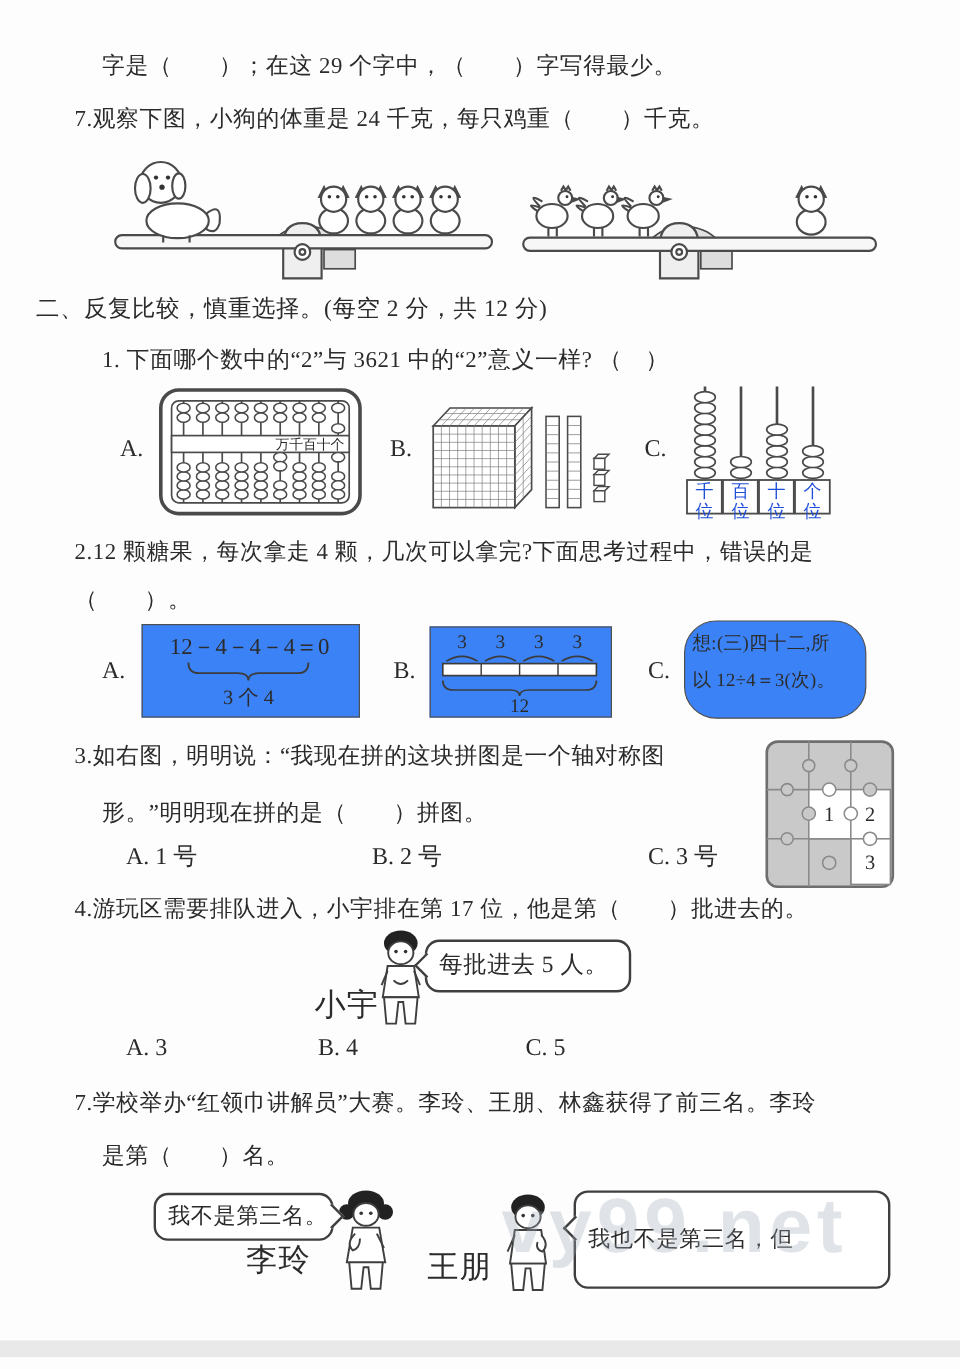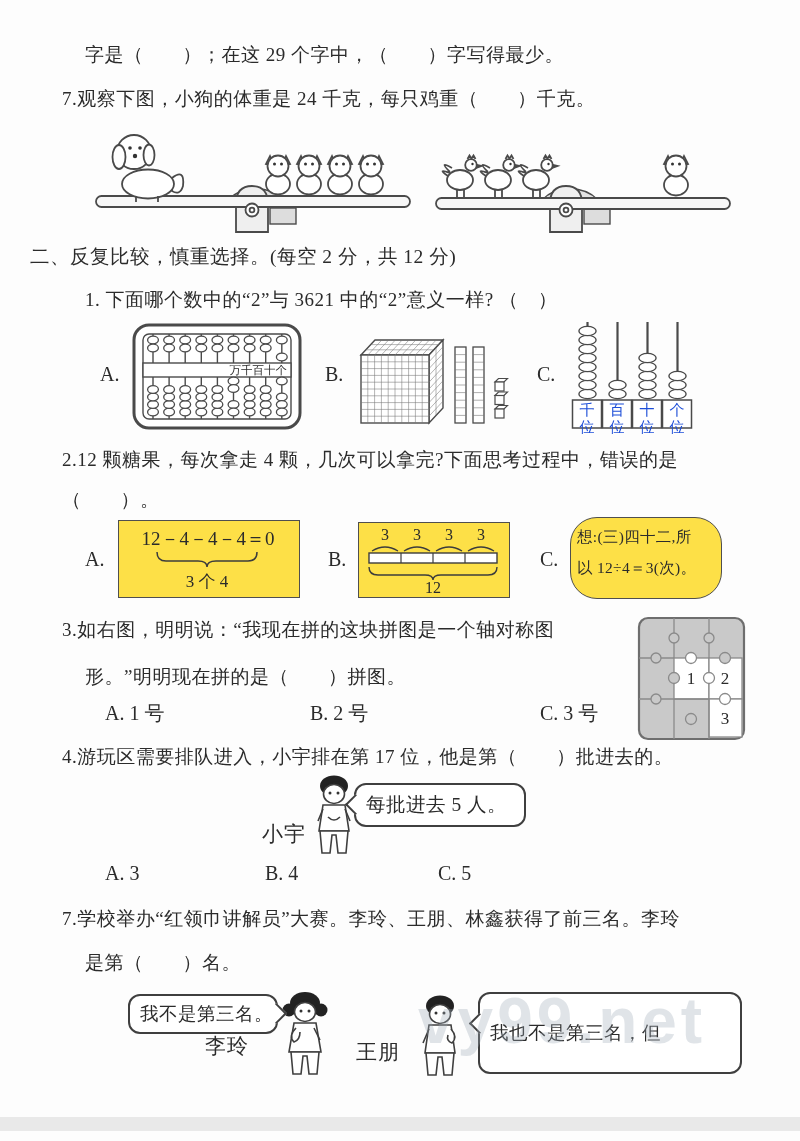--- a/index.html
+++ b/index.html
@@ -1,31 +1,31 @@
 <!DOCTYPE html>
 <html><head>
 <meta charset="utf-8">
 <style>
   html,body{margin:0;padding:0;background:#ffffff;}
   #page{position:relative;width:800px;height:1141px;margin:0 auto;background:#fdfdfd;
         font-family:"Liberation Serif","DejaVu Serif",serif;color:#2b2b2b;overflow:hidden;}
   .t{position:absolute;font-size:19px;letter-spacing:.5px;white-space:pre;}
   .sec{font-size:19.5px;}
   .optlbl{position:absolute;font-size:20px;}
-  .box{position:absolute;border:1.6px solid #4f4f4f;background:#fde047;box-sizing:border-box;}
+  .box{position:absolute;border:1.6px solid #4f4f4f;background:#3b82f6;box-sizing:border-box;}
   .svgwrap{position:absolute;}
   .bubble{position:absolute;border:2px solid #3f3f3f;border-radius:12px;background:#fff;
           box-sizing:border-box;display:flex;flex-direction:column;justify-content:center;
           padding:4px 10px;z-index:2;}
   .bubble .bline{font-size:18.5px;letter-spacing:.5px;white-space:pre;line-height:1.55;}
   .tail{position:absolute;width:13px;height:13px;background:#fff;
         border-left:2px solid #3f3f3f;border-bottom:2px solid #3f3f3f;z-index:3;}
   .tail-left{left:-8px;top:12px;transform:rotate(45deg);}
   .tail-right{right:-8px;top:10px;transform:rotate(225deg);}
-  .kidname{position:absolute;font-size:21px;letter-spacing:1px;}
+  .kidname{position:absolute;font-size:26px;letter-spacing:1px;}
   .vlabel{position:absolute;width:16px;font-size:15px;line-height:1.15;text-align:center;
           word-break:break-all;color:#1d4ed8;}
   .boxc-line{font-size:15.5px;line-height:2.0;white-space:pre;letter-spacing:.3px;padding:3px 6px;}
   .wm{position:absolute;left:418px;top:984px;font-family:"Liberation Sans",sans-serif;
       font-weight:bold;font-size:64px;color:rgba(158,170,182,.32);letter-spacing:4px;z-index:5;}
   .bottombar{position:absolute;left:0;top:1117px;width:800px;height:14px;background:#e9e9e9;}
   svg{display:block;}
   svg text{font-family:"Liberation Serif","DejaVu Serif",serif;fill:#2b2b2b;}
 </style>
 </head>

